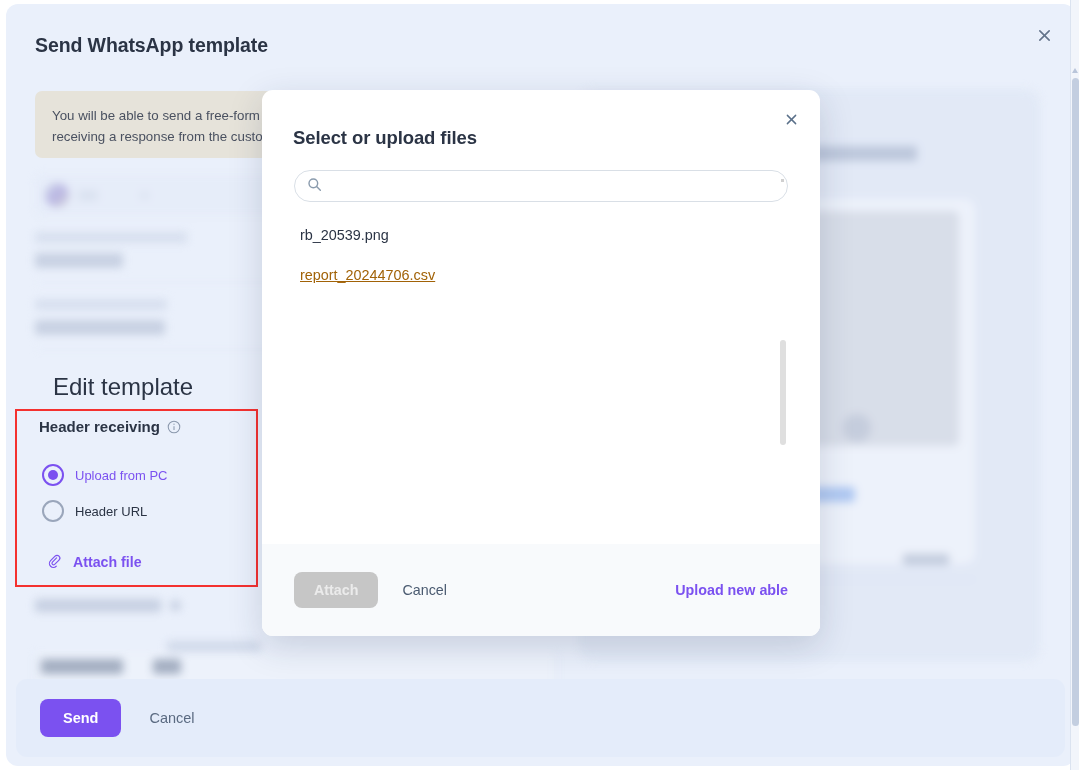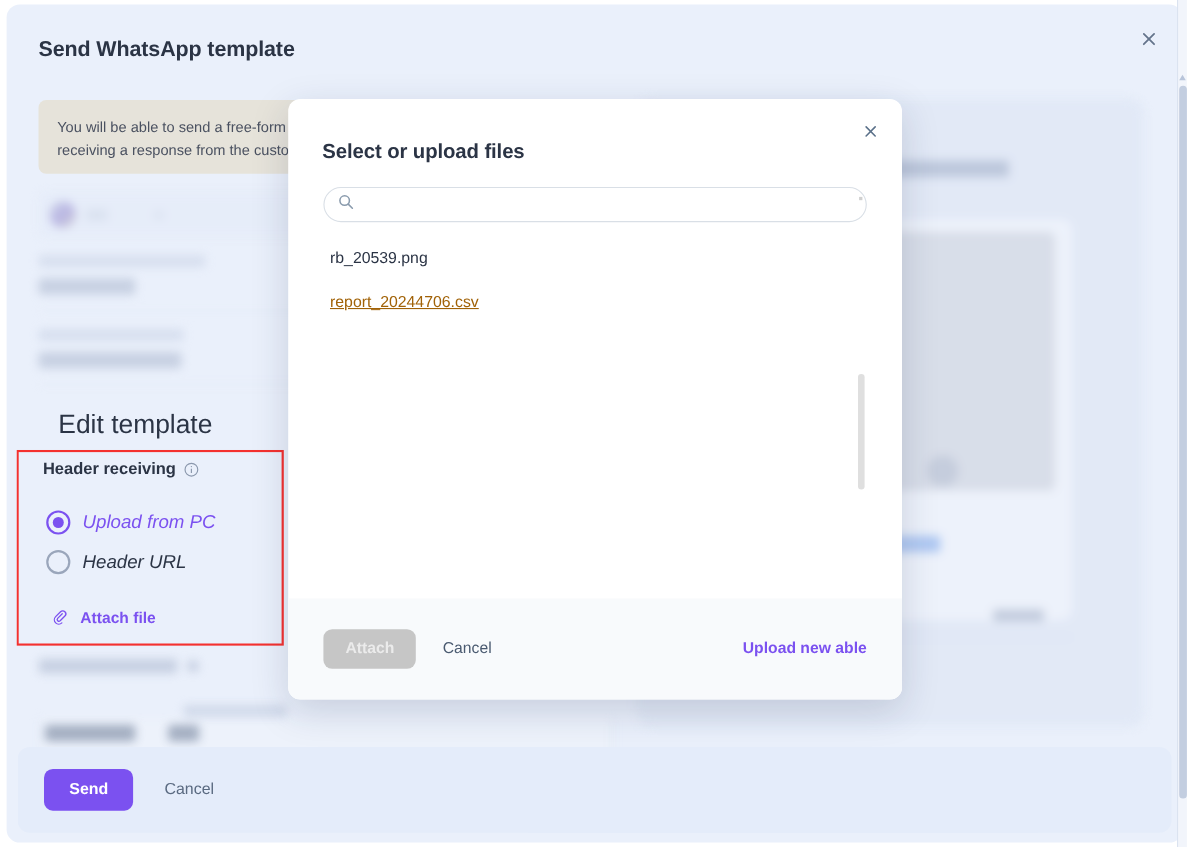--- a/index.html
+++ b/index.html
@@ -169,21 +169,21 @@
     display: flex; align-items: center; justify-content: center;
     flex: none;
   }
   .radio.checked { border-color: #7b51f0; border-width: 2.5px; }
   .radio.checked::after {
     content: "";
     width: 10px; height: 10px;
     border-radius: 50%;
     background: #7b51f0;
   }
-  .radio-label { font-size: 17px; color: #2b3445; font-style: italic; }
+  .radio-label { font-size: 13px; color: #2b3445; }
   .radio-label.active { color: #7b51f0; }
 
   .attach-file-row {
     position: absolute;
     left: 40px;
     top: 549px;
     display: flex;
     align-items: center;
     gap: 10px;
     z-index: 13;

